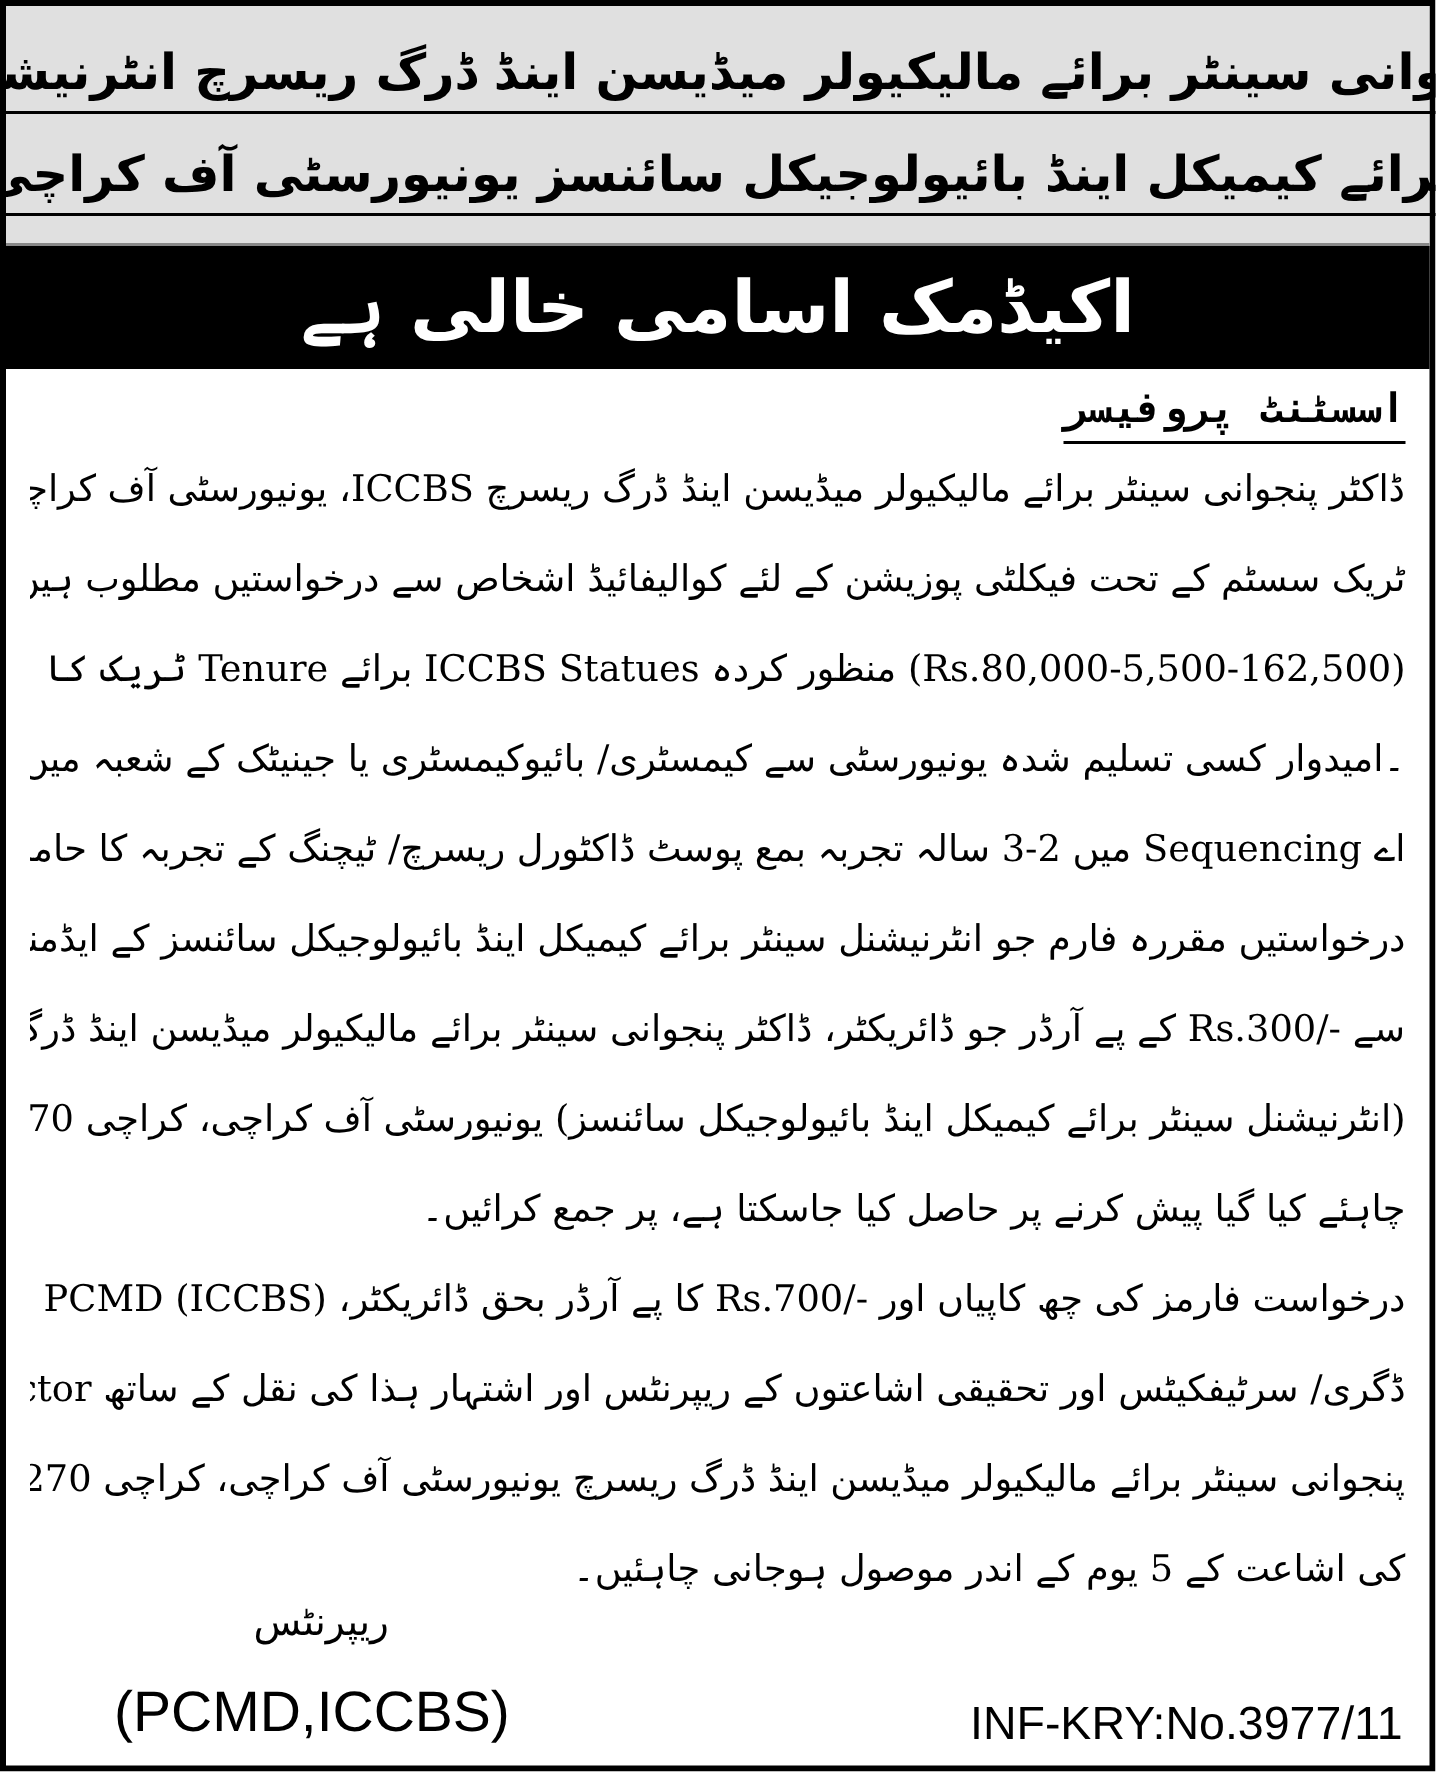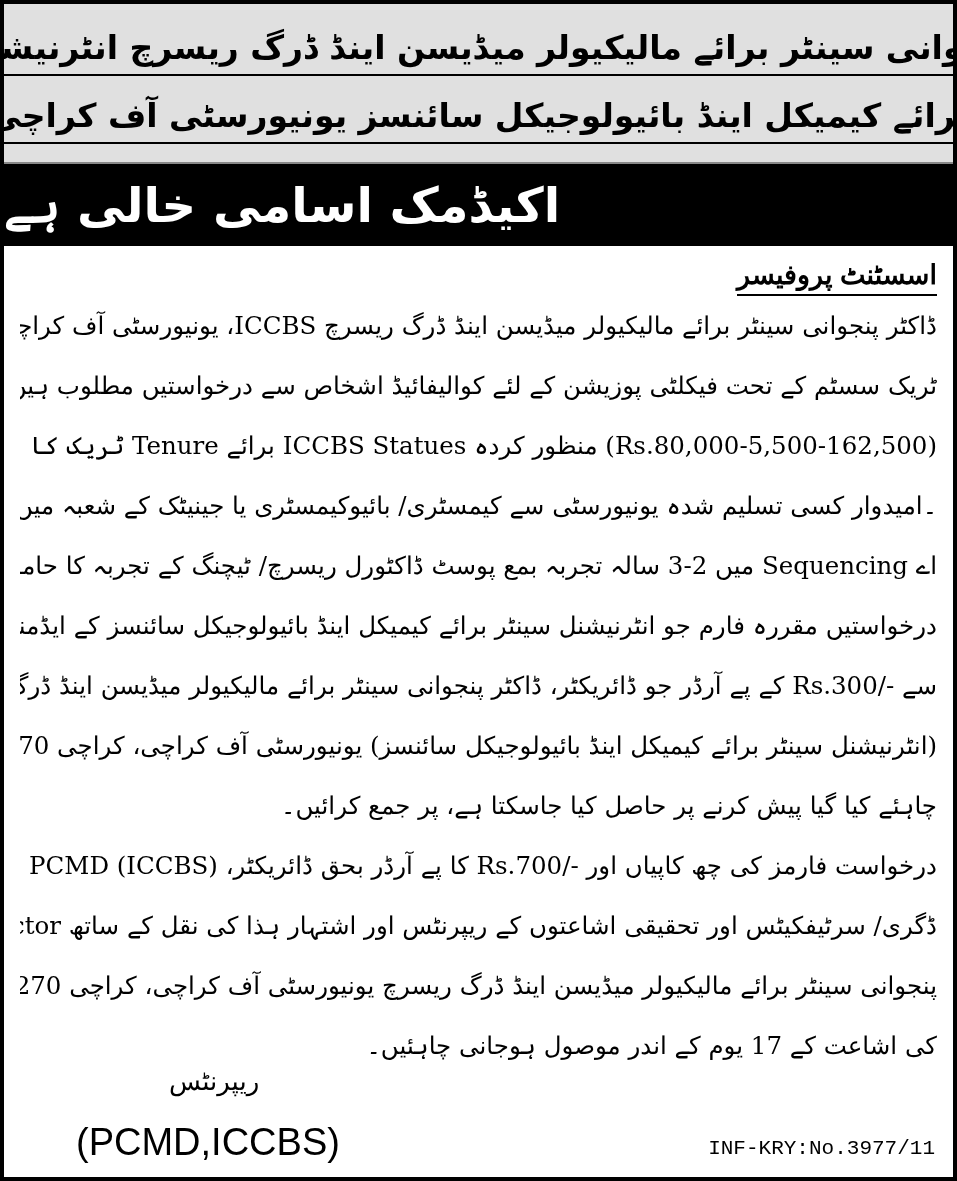--- a/index.html
+++ b/index.html
@@ -16,50 +16,50 @@
     display:flex; flex-direction:column; align-items:center; justify-content:center;
   }
   .hline {
     direction:rtl; font-family:"DejaVu Sans", sans-serif; font-weight:bold;
     font-size:33px; line-height:52px; padding:0 4px;
     border-bottom:2px solid #000; white-space:nowrap;
   }
   .hline + .hline { margin-top:14px; }
   .banner {
     background:#000; color:#fff; height:82px;
-    display:flex; align-items:center; justify-content:flex-start;
+    display:flex; align-items:center; justify-content:center;
   }
   .banner span {
     direction:rtl; font-family:"DejaVu Sans", sans-serif; font-weight:bold;
     font-size:48px; line-height:60px;
   }
   .body { position:relative; padding:10px 16px 0 16px; box-sizing:border-box; }
   .post-title {
     direction:rtl; text-align:right;
-    font-family:Liberation Sans, sans-serif; font-weight:bold; font-size:27px;
+    font-family:Liberation Mono, monospace; font-weight:bold; font-size:27px;
     line-height:38px;
   }
   .post-title span { border-bottom:2px solid #000; display:inline-block; }
   .para {
     direction:rtl; text-align:justify; text-align-last:right;
     font-family:"DejaVu Serif", serif; font-size:24.5px; line-height:60px;
     margin:0;
   }
   .para .ln { display:block; white-space:nowrap; overflow:hidden; }
   .sig-urdu {
     position:absolute; left:165px; top:1062px;
     direction:rtl; font-family:"DejaVu Serif", serif; font-size:26px;
   }
   .sig-org {
     position:absolute; left:72px; top:1115px;
     font-family:"Liberation Sans", sans-serif; font-size:38px; line-height:46px;
   }
   .ref {
     position:absolute; right:18px; top:1128px;
-    font-family:Liberation Mono, monospace; font-size:21px; line-height:34px;
+    font-family:Liberation Sans, sans-serif; font-size:31px; line-height:34px;
   }
 </style>
 </head>
 <body>
 
 <div class="ad">
 
   <div class="header">
     <div class="hline">ڈاکٹر پنجوانی سینٹر برائے مالیکیولر میڈیسن اینڈ ڈرگ ریسرچ انٹرنیشنل سینٹر</div>
     <div class="hline">برائے کیمیکل اینڈ بائیولوجیکل سائنسز یونیورسٹی آف کراچی</div>
@@ -86,21 +86,21 @@
       <span class="ln">درخواستیں مقررہ فارم جو انٹرنیشنل سینٹر برائے کیمیکل اینڈ بائیولوجیکل سائنسز کے ایڈمنسٹریشن آفس</span>
       <span class="ln">سے -/Rs.300 کے پے آرڈر جو ڈائریکٹر، ڈاکٹر پنجوانی سینٹر برائے مالیکیولر میڈیسن اینڈ ڈرگ ریسرچ</span>
       <span class="ln">(انٹرنیشنل سینٹر برائے کیمیکل اینڈ بائیولوجیکل سائنسز) یونیورسٹی آف کراچی، کراچی 75270 کے حق میں</span>
       <span class="ln">چاہئے کیا گیا پیش کرنے پر حاصل کیا جاسکتا ہے، پر جمع کرائیں۔</span>
     </p>
 
     <p class="para">
       <span class="ln">درخواست فارمز کی چھ کاپیاں اور -/Rs.700 کا پے آرڈر بحق ڈائریکٹر، PCMD (ICCBS) بمع</span>
       <span class="ln">ڈگری/ سرٹیفکیٹس اور تحقیقی اشاعتوں کے ریپرنٹس اور اشتہار ہذا کی نقل کے ساتھ Co-Director ڈاکٹر</span>
       <span class="ln">پنجوانی سینٹر برائے مالیکیولر میڈیسن اینڈ ڈرگ ریسرچ یونیورسٹی آف کراچی، کراچی 75270 کو اشتہار ہذا</span>
-      <span class="ln">کی اشاعت کے 17 یوم کے اندر موصول ہوجانی چاہئیں۔</span>
+      <span class="ln">کی اشاعت کے 5 یوم کے اندر موصول ہوجانی چاہئیں۔</span>
     </p>
   </div>
 
   <div class="sig-urdu">ریپرنٹس</div>
   <div class="sig-org">(PCMD,ICCBS)</div>
   <div class="ref">INF-KRY:No.3977/11</div>
 
 </div>
 
 </body></html>

